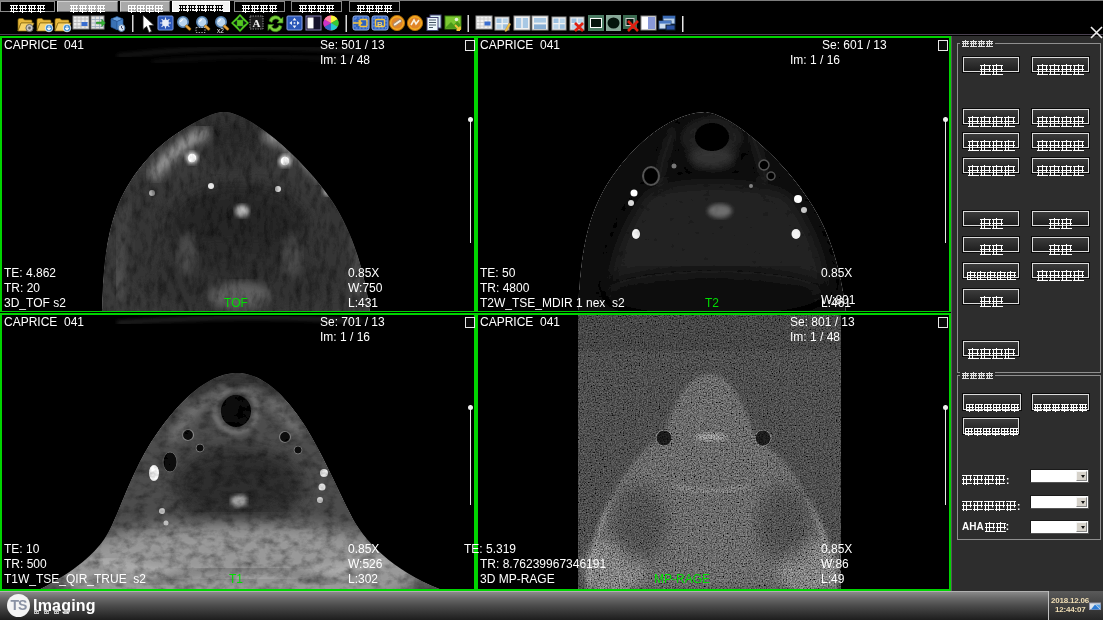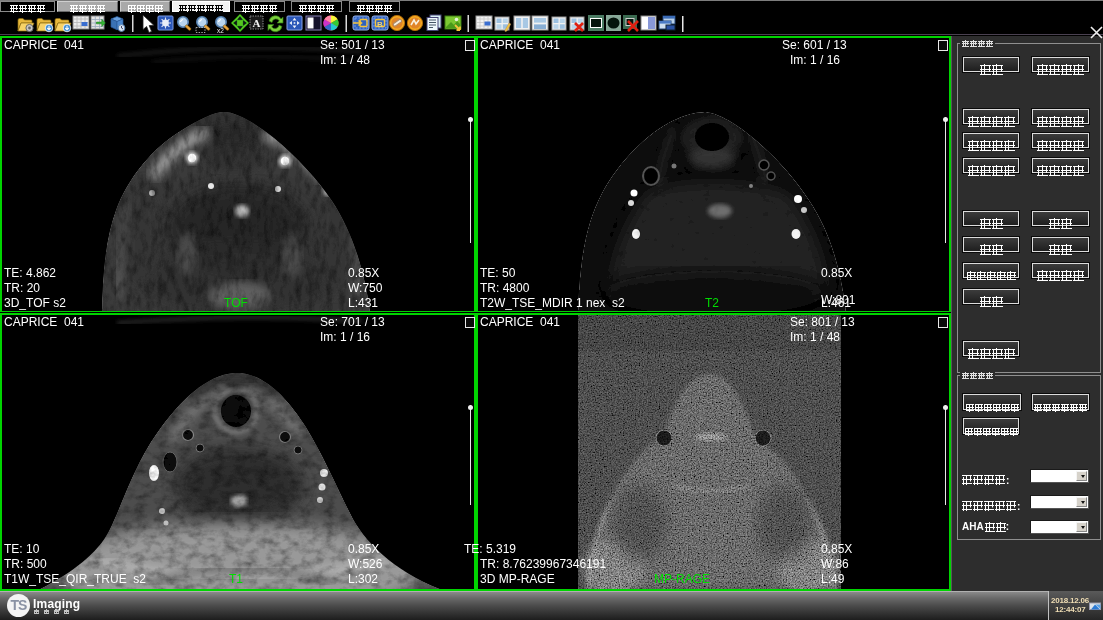--- a/index.html
+++ b/index.html
@@ -358,21 +358,21 @@
 <ellipse cx="318" cy="196" rx="4.5" ry="5" fill="#f4f4f4"></ellipse>
 <circle cx="273" cy="148" r="2" fill="#888"></circle>
 <circle cx="196" cy="128" r="2.5" fill="#777"></circle>
 </g>
 </svg>
 <div class="sbar" style="left:467px;top:79px;height:126px;"></div>
     <div class="sknob" style="left:465px;top:79px;"></div>
 <div class="cbox" style="left:460px;top:2px;"></div>
 </div>
 <div class="qtxt" style="left:480px;top:39px;">CAPRICE  041</div>
-<div class="qtxt qr" style="left:782px;top:39px;width:141px;">Se: 601 / 13</div>
+<div class="qtxt qr" style="left:822px;top:39px;width:141px;">Se: 601 / 13</div>
 <div class="qtxt qr" style="left:790px;top:54px;width:139px;">Im: 1 / 16</div>
 <div class="qtxt" style="left:480px;top:267px;">TE: 50</div>
 <div class="qtxt" style="left:480px;top:282px;">TR: 4800</div>
 <div class="qtxt" style="left:480px;top:297px;">T2W_TSE_MDIR 1 nex  s2</div>
 <div class="qtxt qr" style="left:821px;top:267px;width:120px;">0.85X</div>
 <div class="qtxt qr" style="left:821px;top:294px;width:120px;">W:801</div>
 <div class="qtxt qr" style="left:821px;top:297px;width:120px;">L:461</div>
 <div class="qtxt qgreen" style="left:676px;top:297px;width:72px;">T2</div>
 
 <div class="quad" style="left:0;top:313px;width:476px;height:278px;">
@@ -514,21 +514,21 @@
   </div>
 <div class="plabel" style="left:962px;top:521px;font-size:10px;font-weight:bold;color:#fff;">AHA<i class="z z10" style="margin-left:1px;"></i><i class="z z10"></i>:</div>
 <div class="combo" style="left:1030px;top:520px;width:59px;height:14px;">
     <span class="cbtn"></span>
     <span class="carr"></span>
   </div>
 
 <div id="sbar"></div>
 <div class="abs" style="left:7px;top:594px;width:23px;height:23px;border-radius:50%;background:#f4f4f4;"></div>
 <div class="abs" style="left:7px;top:594px;width:23px;height:23px;text-align:center;font-weight:bold;font-size:14px;line-height:23px;color:#8a92a4;letter-spacing:-1px;">TS</div>
-<div class="abs" style="left:33px;top:597px;color:#fff;font-size:12px;font-weight:bold;letter-spacing:.2px;">Imaging</div>
+<div class="abs" style="left:33px;top:597px;color:#fff;font-size:16px;font-weight:bold;letter-spacing:.2px;">Imaging</div>
 <div class="abs" style="left:34px;top:608px;height:6px;line-height:5px;overflow:hidden;color:#c4c4c4;"><i class="z z5" style="margin-right:5px;"></i><i class="z z5" style="margin-right:5px;"></i><i class="z z5" style="margin-right:5px;"></i><i class="z z5"></i></div>
 <div id="dbox"></div>
 <div class="dtxt" style="left:1051px;top:596px;">2018.12.06</div>
 <div class="dtxt" style="left:1055px;top:605px;">12:44:07</div>
 <svg class="abs" style="left:1089px;top:602px;" width="12" height="8">
     <rect x="0.5" y="1" width="11" height="6.5" fill="#dde4ea" stroke="#99a"></rect>
     <path d="M2,7.5 L6,2.5 L11,7.5 Z" fill="#2a7ad4"></path>
     <path d="M6.5,2.5 L11.5,2.5 L11.5,7 Z" fill="#5aa0e4"></path>
   </svg>
 <svg class="abs" style="left:1090px;top:26px;" width="13" height="13">

